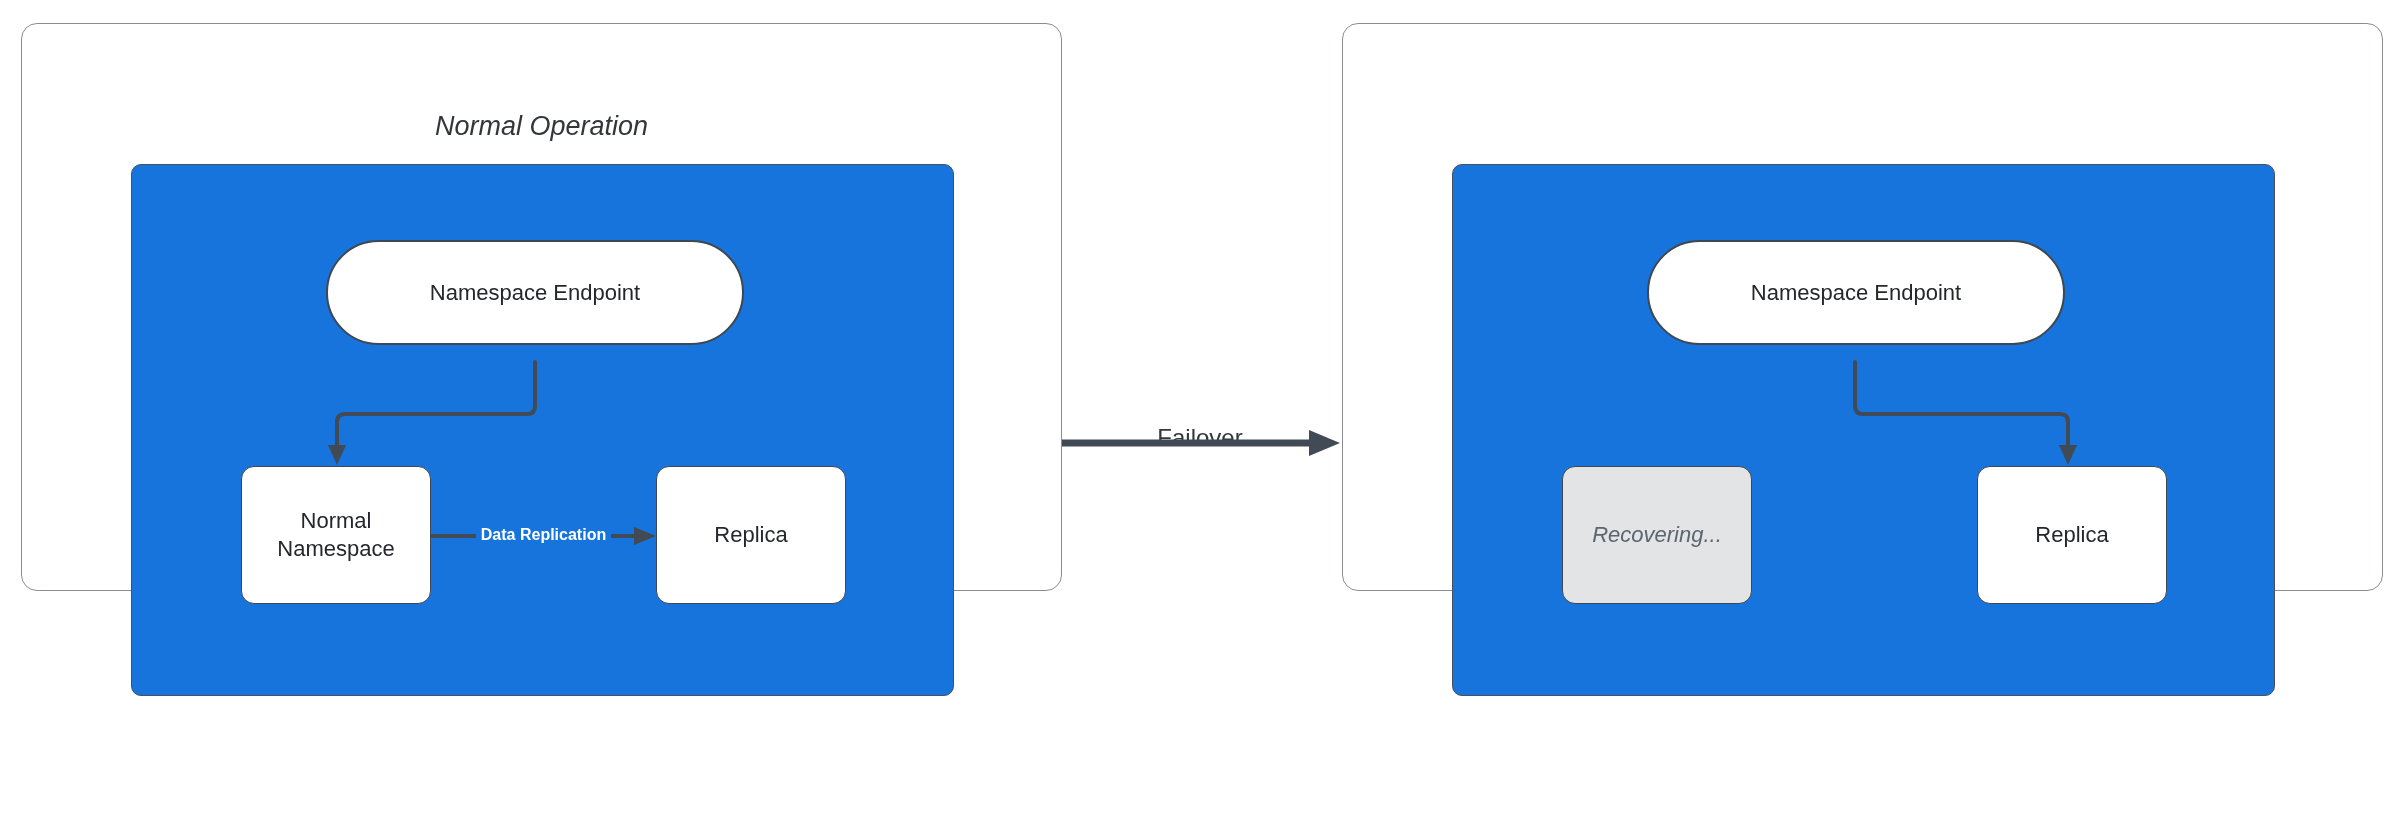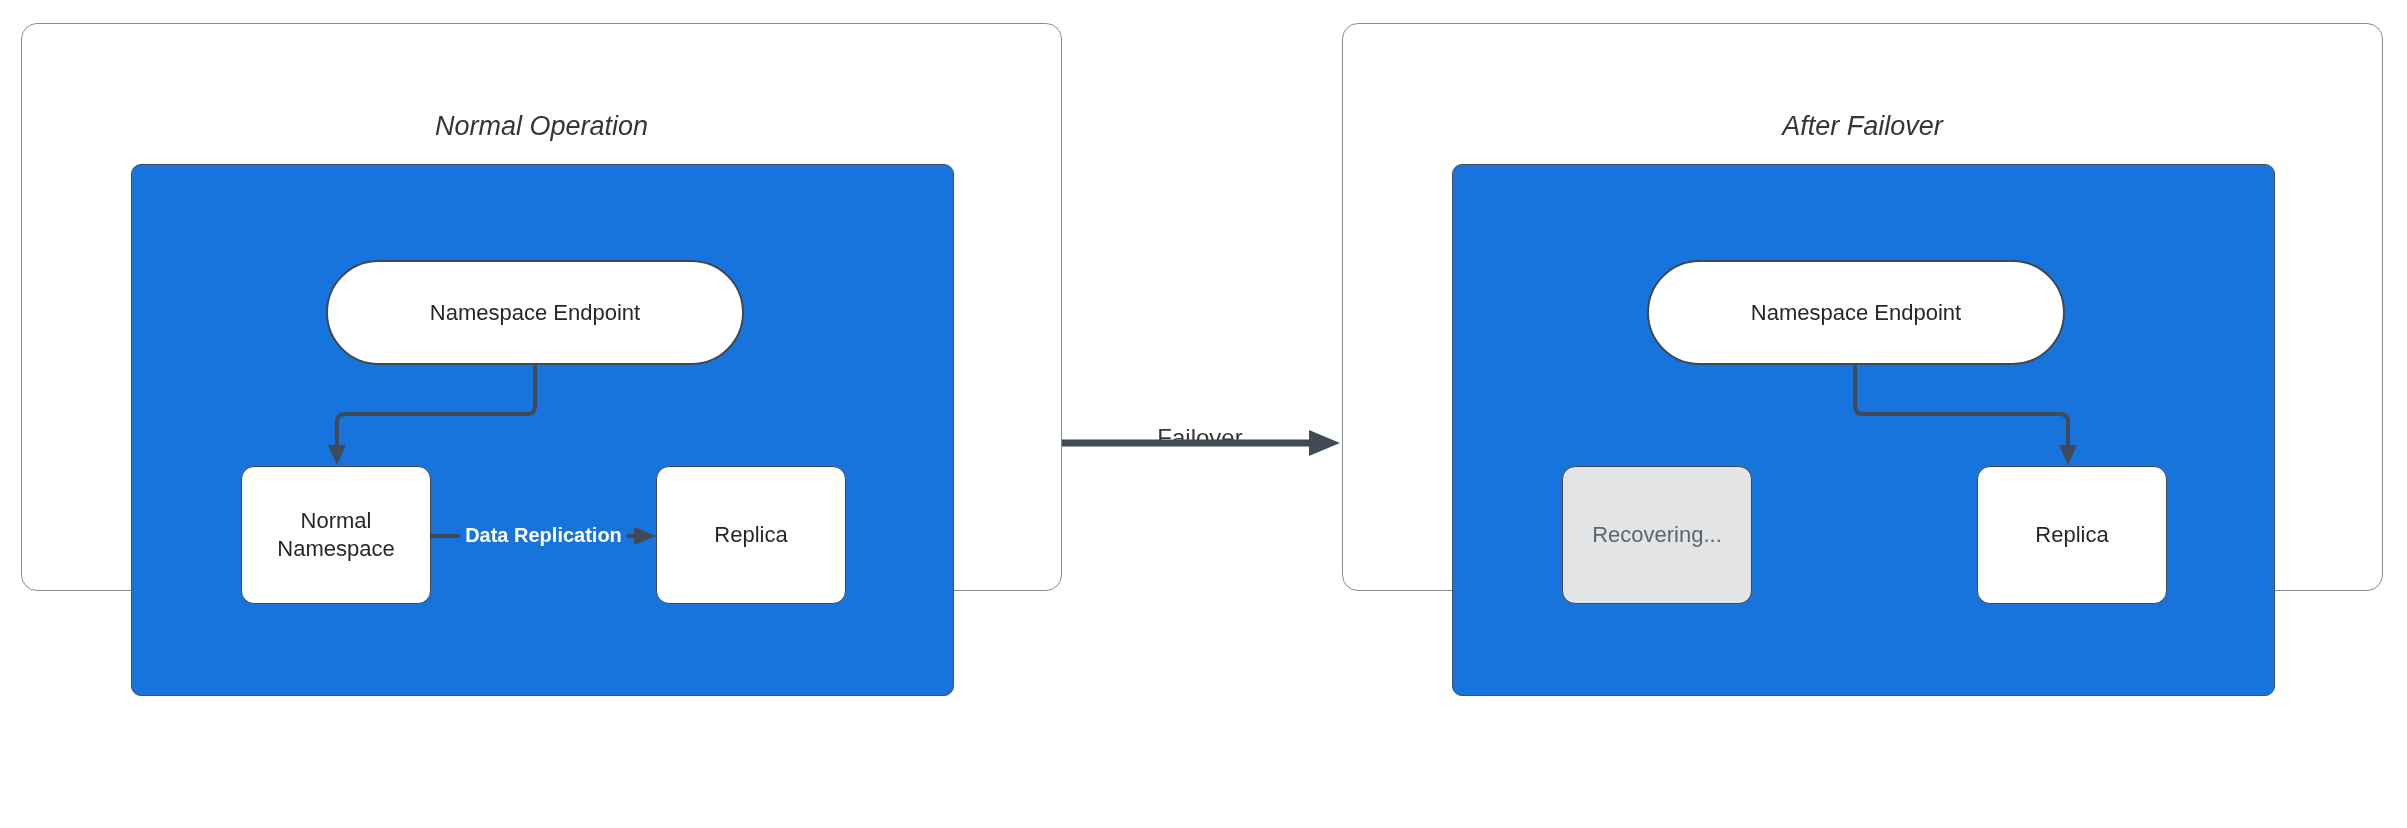--- a/index.html
+++ b/index.html
@@ -34,46 +34,46 @@
   .blue-box{
     position:absolute;left:109px;top:140px;width:823px;height:532px;
     background:var(--blue);border:1.5px solid var(--blue-border);border-radius:10px;
   }
 
   .connectors{position:absolute;left:0;top:0;pointer-events:none;}
   .conn{fill:none;stroke:var(--connector);stroke-width:4;stroke-linecap:round;}
   .conn-head{fill:var(--connector);stroke:none;}
 
   .pill{
-    position:absolute;left:304px;top:236px;width:418px;height:105px;
+    position:absolute;left:304px;top:216px;width:418px;height:105px;
     background:#ffffff;border:2.5px solid var(--shape-border);border-radius:53px;
     display:flex;align-items:center;justify-content:center;
     font-size:22px;color:var(--shape-text);text-align:center;
   }
 
   .node{
     position:absolute;top:442px;width:190px;height:138px;
     background:#ffffff;border:1.5px solid var(--shape-border);border-radius:13px;
     display:flex;align-items:center;justify-content:center;
     font-size:22px;line-height:28px;color:var(--shape-text);text-align:center;
     padding:0 12px;
   }
   .node.pos-left{left:219px;}
   .node.pos-right{left:634px;}
   .node.recovering{
-    background:var(--recovering-bg);color:var(--recovering-text);
+    background:var(--recovering-bg);color:var(--recovering-text);font-style:italic;
   }
 
   .edge-label-wrap{
     position:absolute;left:409px;top:442px;width:225px;height:138px;
     display:flex;align-items:center;justify-content:center;pointer-events:none;
   }
   .edge-label{
     background:var(--blue);color:var(--edge-label-text);
-    font-weight:bold;font-size:20px;padding:2px 5px;white-space:nowrap;
+    font-weight:bold;font-size:16px;padding:2px 5px;white-space:nowrap;
   }
 
   .failover-label{
     position:absolute;left:1062px;top:424px;width:276px;text-align:center;
     font-size:24px;color:var(--title-text);font-style:normal;
   }
   .failover-arrow{position:absolute;left:1062px;top:420px;}
   .failover-line{stroke:var(--connector);stroke-width:7;}
   .failover-head{fill:var(--connector);}
 </style>
@@ -110,21 +110,20 @@
     </div>
   </div>
 
   <div class="failover-label">Failover</div>
   <svg class="failover-arrow" width="280" height="46" viewBox="0 0 280 46">
     <line class="failover-line" x1="0" y1="23" x2="250" y2="23"></line>
     <polygon class="failover-head" points="278,23 247,10 247,36"></polygon>
   </svg>
 
   <div class="panel right">
-    <div class="panel-title">After Failover</div>
     <div class="blue-box"></div>
 
     <svg class="connectors" width="1041" height="780" viewBox="0 0 1041 780">
       <path class="conn" d="M512 338 L512 382 Q512 390 520 390 L717 390 Q725 390 725 398 L725 424"></path>
       <polygon class="conn-head" points="725,441 716,421 734,421"></polygon>
     </svg>
 
     <div class="pill">
       <span>Namespace Endpoint</span>
     </div>

